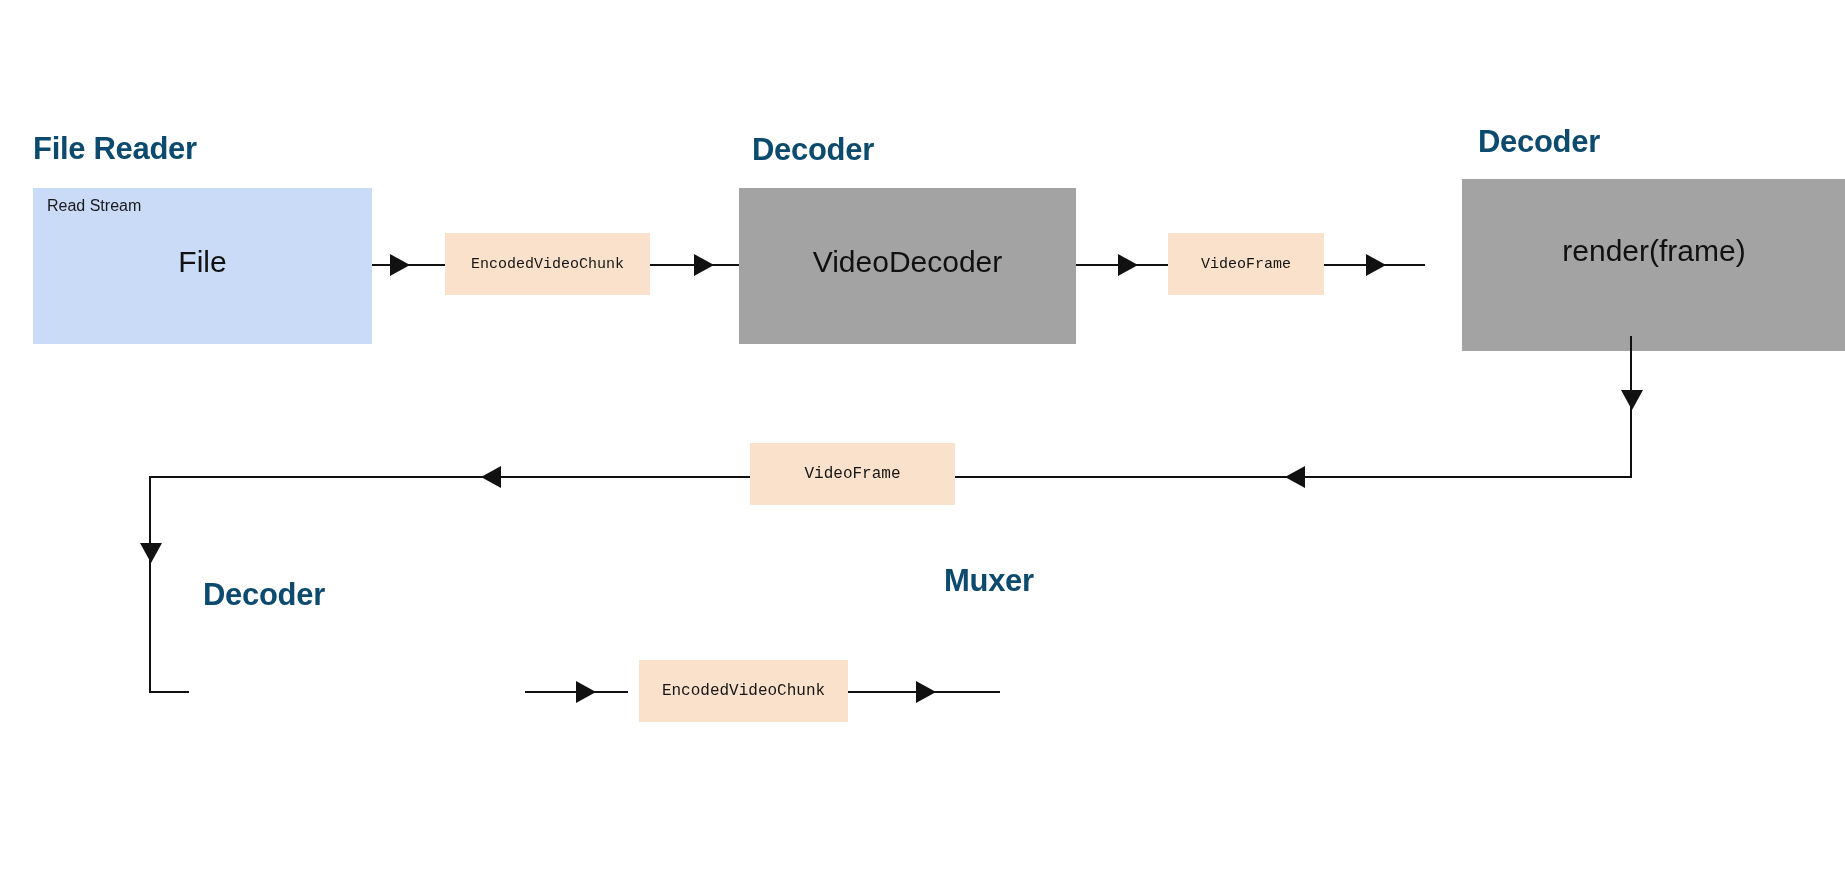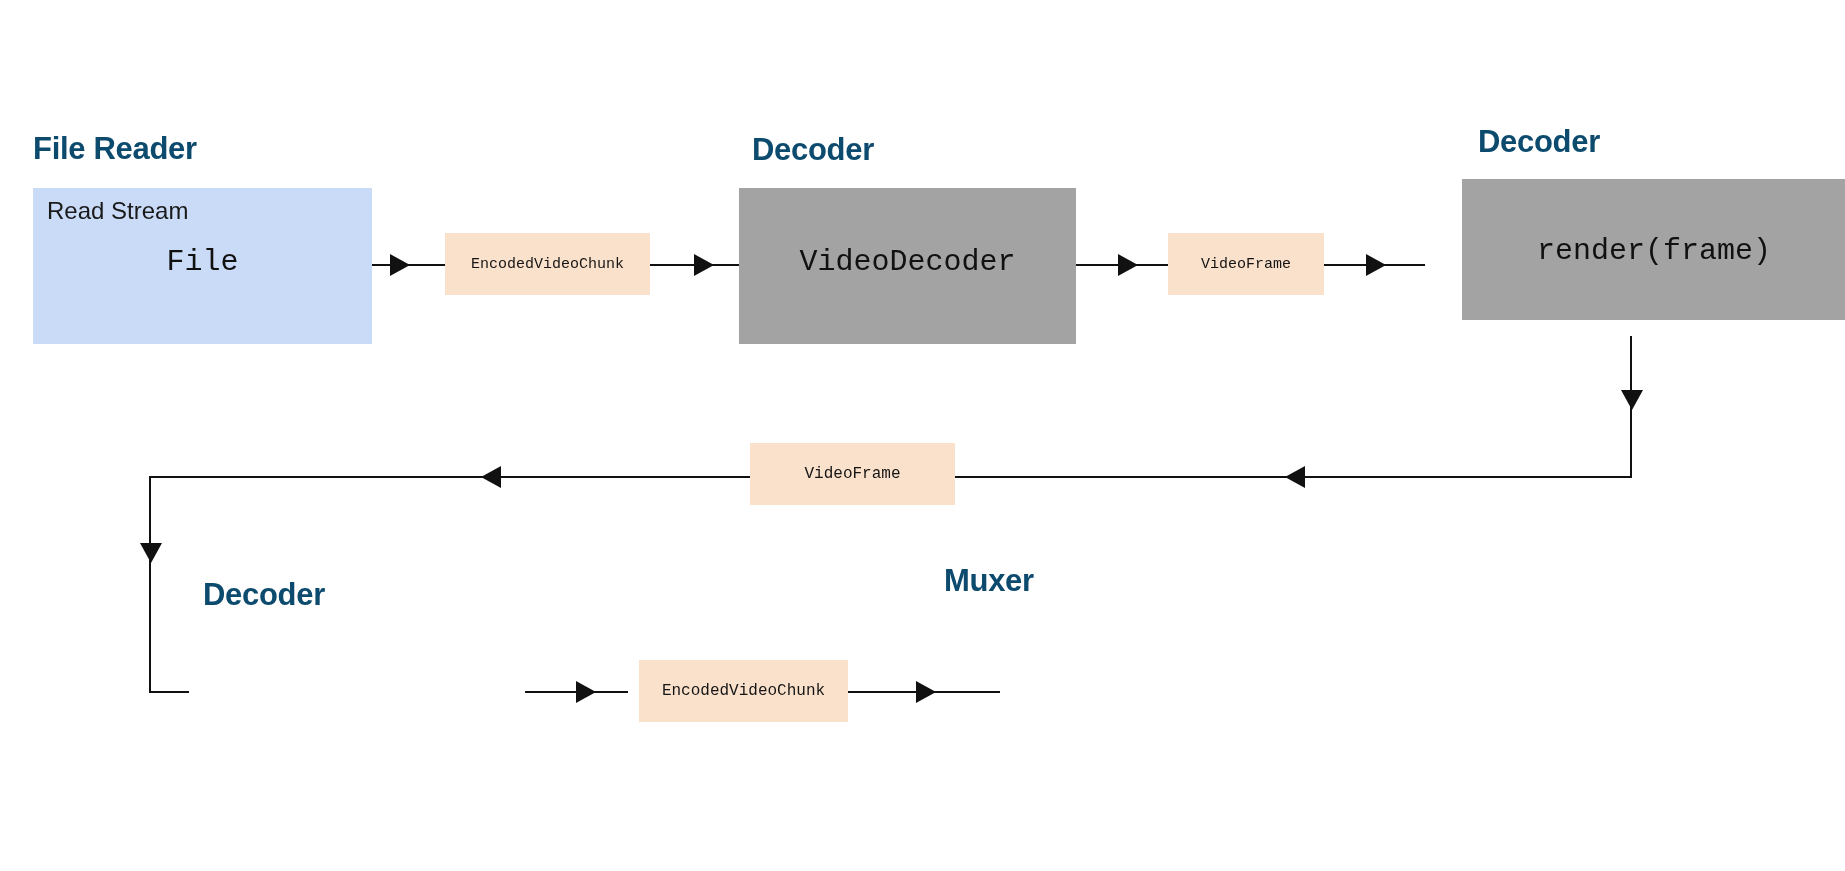--- a/index.html
+++ b/index.html
@@ -28,30 +28,30 @@
     position: absolute;
     box-sizing: border-box;
   }
   .node.blue  { background: #c9dbf7; }
   .node.green { background: #a3a3a3; }
   .node-sublabel {
     position: absolute;
     left: 14px;
     top: 9px;
     font-family: "Liberation Sans", sans-serif;
-    font-size: 24px;
+    font-size: 16px;
     color: #1a1a1a;
     white-space: nowrap;
   }
   .node-main {
     position: absolute;
     left: 0;
     right: 0;
     text-align: center;
-    font-family: Liberation Mono, monospace;
+    font-family: Liberation Sans, sans-serif;
     font-size: 30px;
     color: #111111;
     white-space: nowrap;
   }
   .tag {
     position: absolute;
     background: #fae1cb;
     display: flex;
     align-items: center;
     justify-content: center;
@@ -119,21 +119,21 @@
   <div class="edge h" style="left:1076px; top:264px; width:92px;"></div>
   <div class="arrow right" style="left:1118px; top:254px;"></div>
 
   <div class="tag" style="left:1168px; top:233px; width:156px; height:62px;">VideoFrame</div>
 
   <div class="edge h" style="left:1324px; top:264px; width:101px;"></div>
   <div class="arrow right" style="left:1366px; top:254px;"></div>
 
   <div class="stage-title" style="left:1478px; top:124px;">Decoder</div>
 
-  <div class="node green" style="left:1462px; top:179px; width:384px; height:141px;">
+  <div class="node green" style="left:1462px; top:179px; width:384px; height:172px;">
     <div class="node-main" style="top:55px;">render(frame)</div>
   </div>
 
   <div class="edge v" style="left:1630px; top:336px; height:142px;"></div>
   <div class="arrow down" style="left:1621px; top:390px;"></div>
 
   <div class="edge h" style="left:955px; top:476px; width:677px;"></div>
   <div class="arrow left" style="left:1285px; top:466px;"></div>
 
   <div class="tag big" style="left:750px; top:443px; width:205px; height:62px;">VideoFrame</div>

